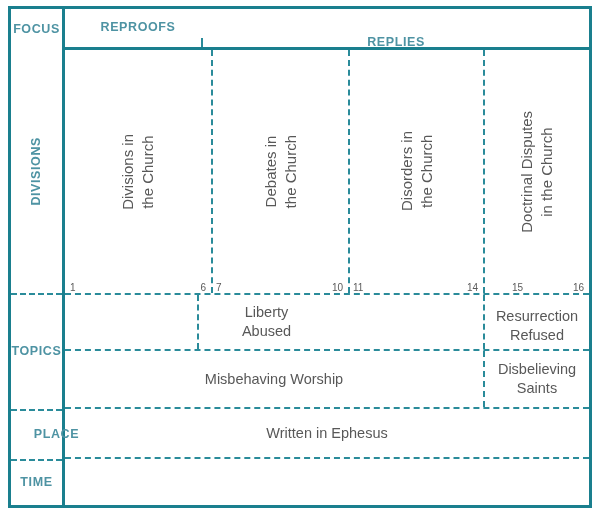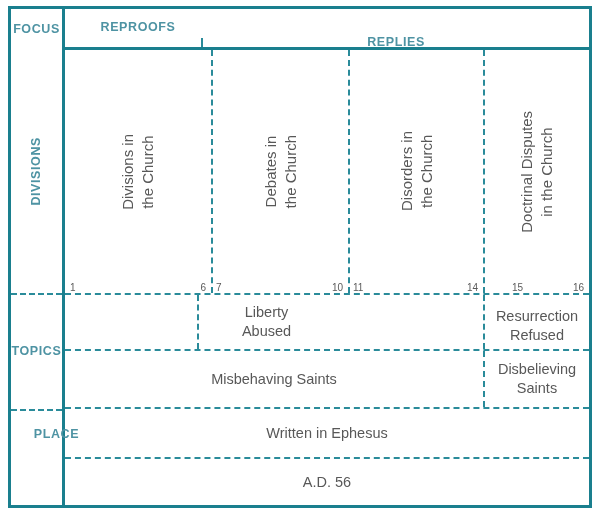--- a/index.html
+++ b/index.html
@@ -176,20 +176,23 @@
     </div>
 
     <div class="label-cell dash-top" style="top:284px; height:116px;">
       <span class="lbl">TOPICS</span>
     </div>
 
     <div class="label-cell dash-top" style="top:400px; height:50px;padding-left:40px;">
       <span class="lbl">PLACE</span>
     </div>
 
+    <div class="label-cell dash-top" style="top:450px; height:46px;">
+      <span class="lbl">TIME</span>
+    </div>
 
   </div>
 
   <div class="content">
 
     <div class="row solid-bottom" id="focus-row">
       <div class="cell" style="left:0; width:146px;">
         <span class="lbl">REPROOFS</span>
       </div>
       <div class="cell dash-left" style="left:136px; right:0;margin-top:29px;">
@@ -241,34 +244,29 @@
 Abused</span>
       </div>
       <div class="cell dash-left" style="left:418px; right:0;">
         <span class="body-text" style="white-space:pre-line;margin-top:8px;">Resurrection
 Refused</span>
       </div>
     </div>
 
     <div class="row dash-bottom" id="topics-row-b">
       <div class="cell" style="left:0; width:418px;">
-        <span class="body-text" style="white-space:pre-line;">Misbehaving Saints</span>
+        <span class="body-text" style="white-space:pre-line;">Misbehaving Worship</span>
       </div>
       <div class="cell dash-left" style="left:418px; right:0;">
         <span class="body-text" style="white-space:pre-line;">Disbelieving
 Saints</span>
       </div>
     </div>
 
     <div class="row dash-bottom" id="place-row">
       <div class="full-center">
         <span class="body-text">Written in Ephesus</span>
       </div>
     </div>
 
-    <div class="row" id="time-row">
-      <div class="full-center">
-        <span class="body-text">A.D. 56</span>
-      </div>
-    </div>
 
   </div>
 </div>
 
 </body></html>

